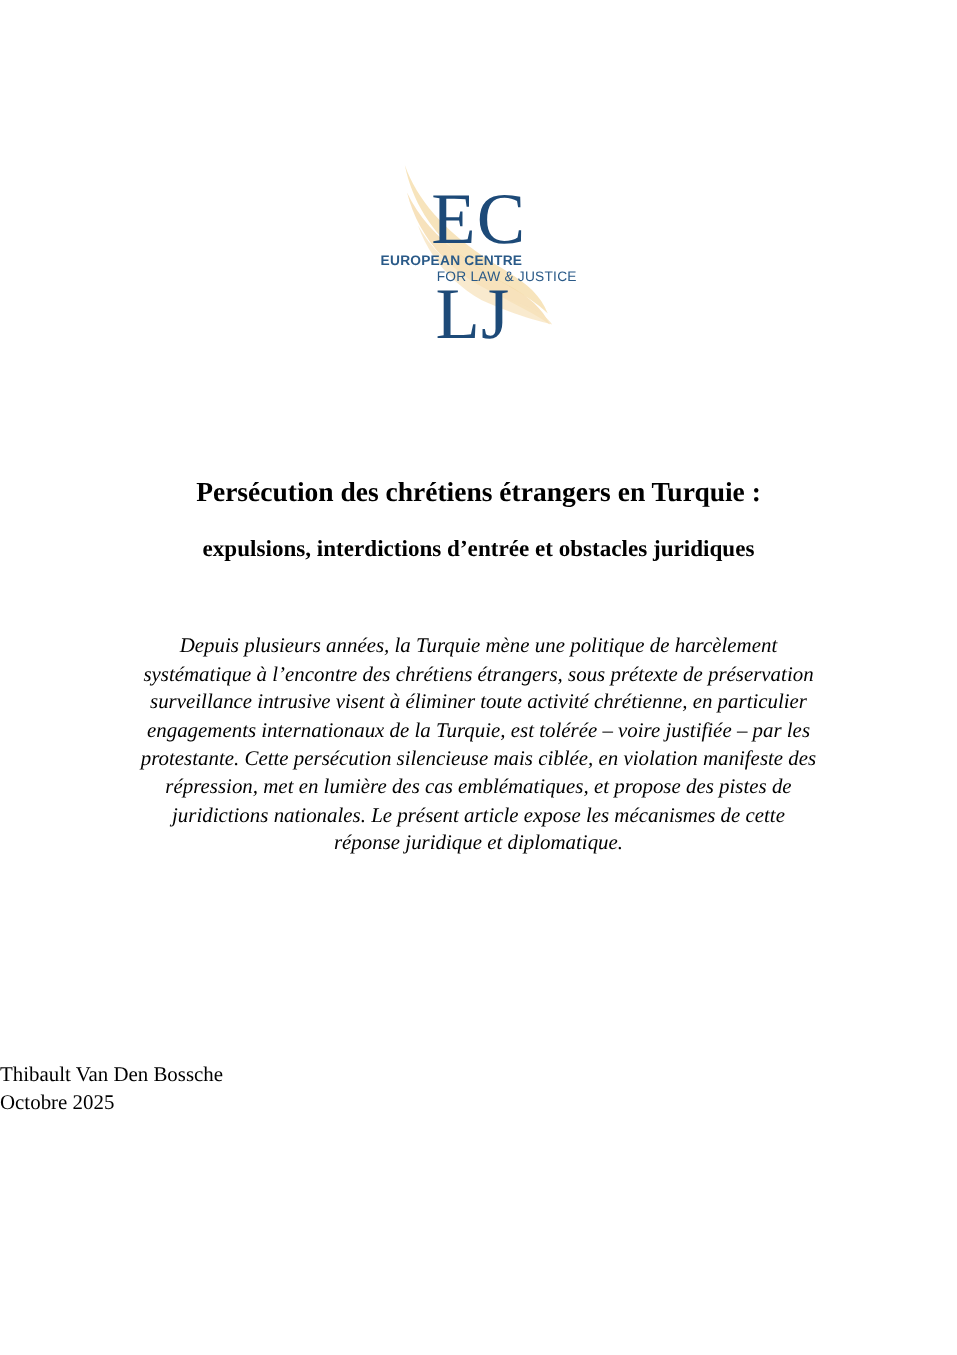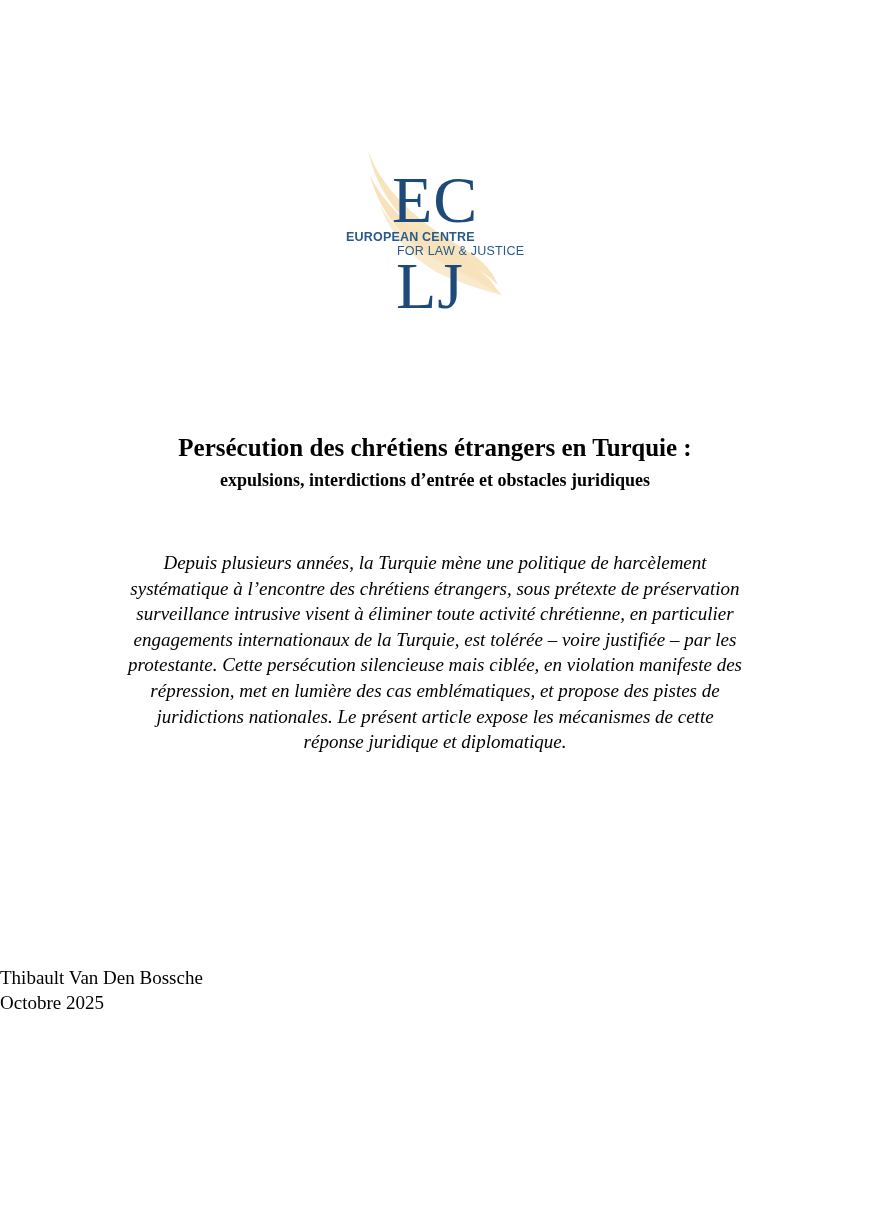--- a/index.html
+++ b/index.html
@@ -67,27 +67,28 @@
       top: 432px;
       width: 870px;
       text-align: center;
       font-weight: bold;
     }
     .title-line1 {
       font-size: 25px;
       line-height: 32px;
     }
     .title-line2 {
-      font-size: 18px;
+      font-size: 21px;
       line-height: 32px;
+      margin-top: 18px;
     }
     .abstract {
       position: absolute;
       left: 95px;
-      top: 550px;
+      top: 575px;
       width: 680px;
       text-align: center;
       font-style: italic;
       font-size: 19px;
       line-height: 25.6px;
     }
     .author-block {
       position: absolute;
       left: 0;
       top: 965px;

